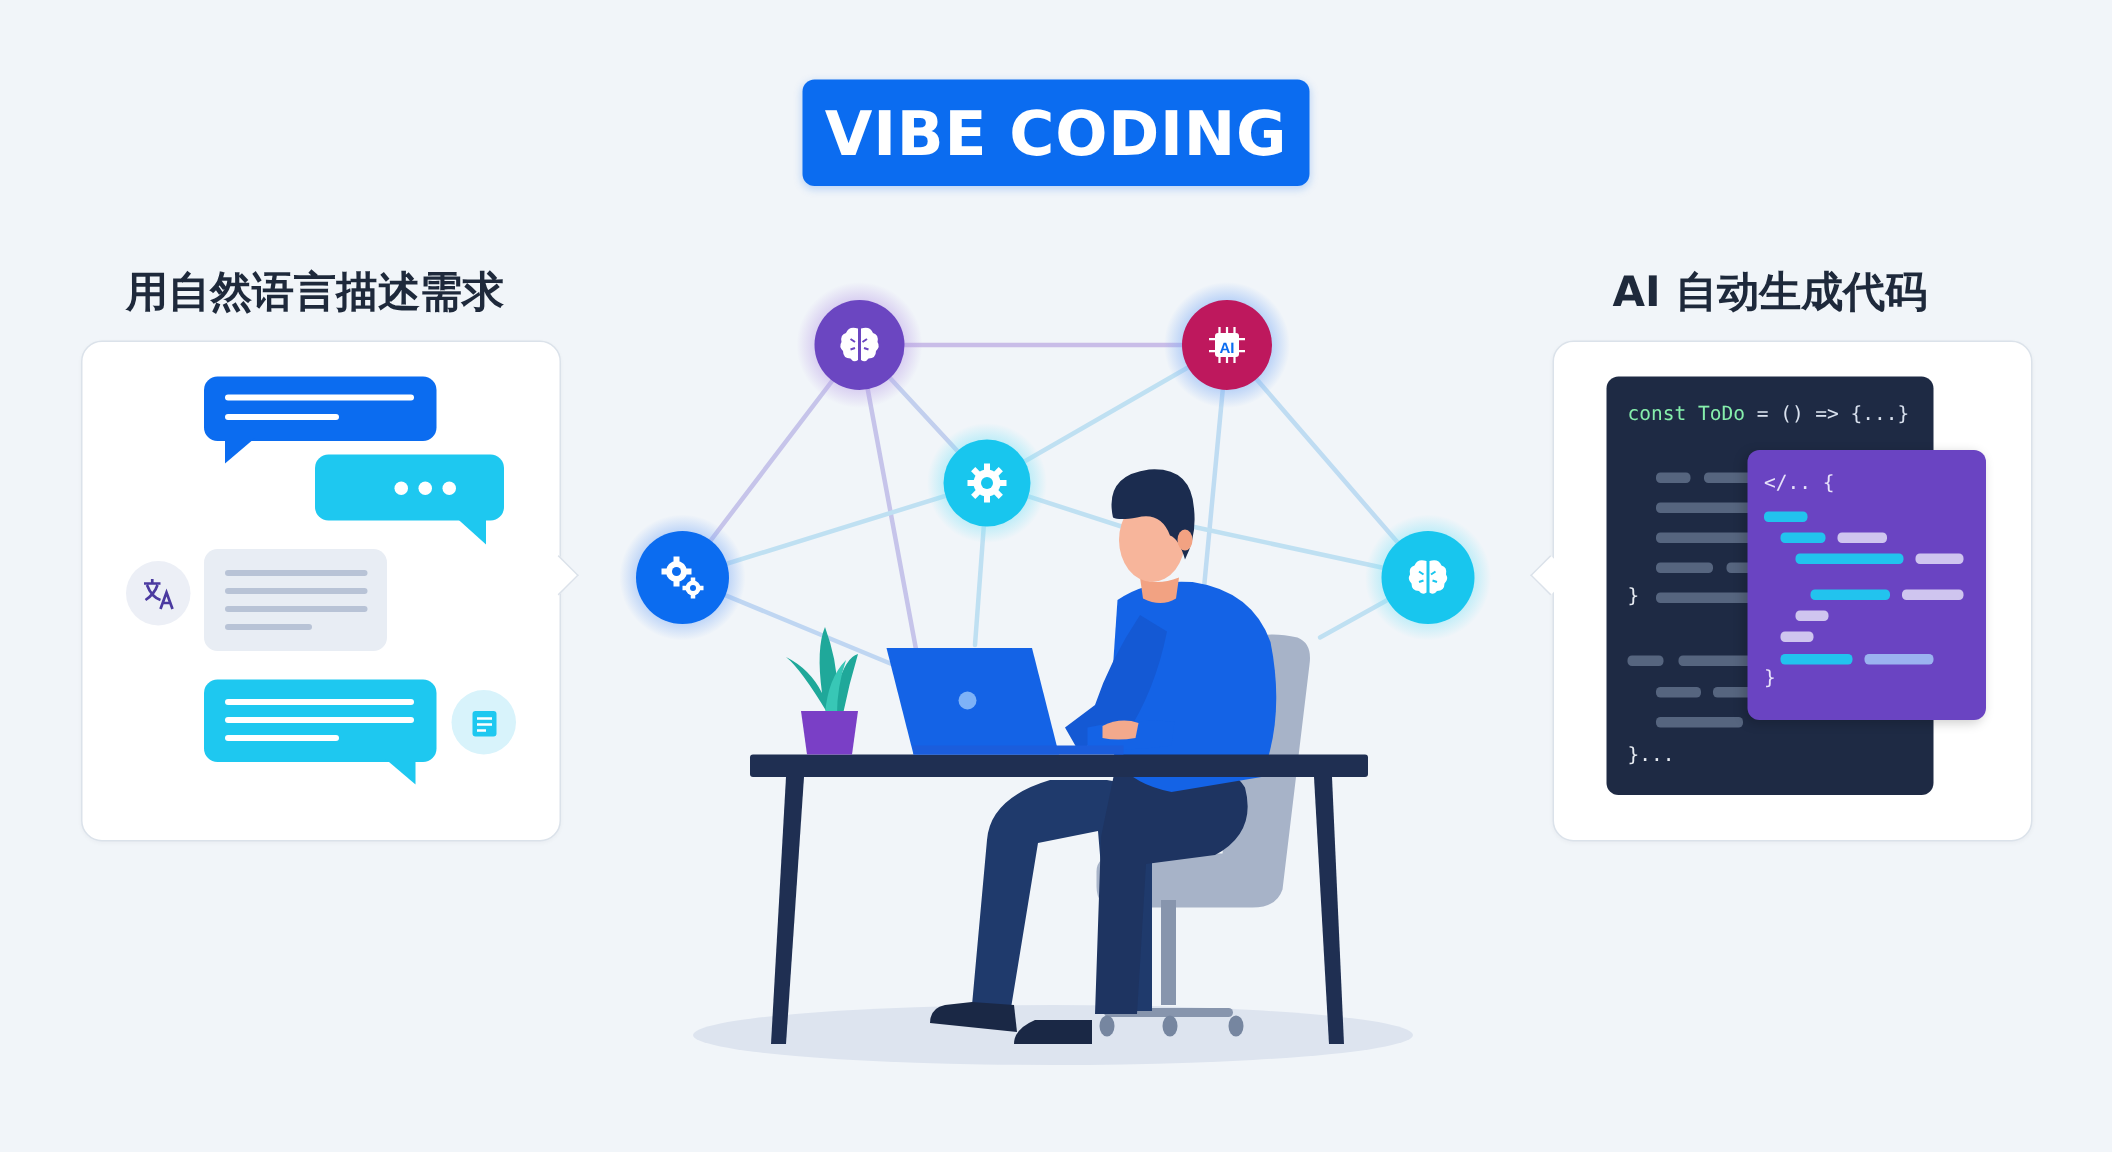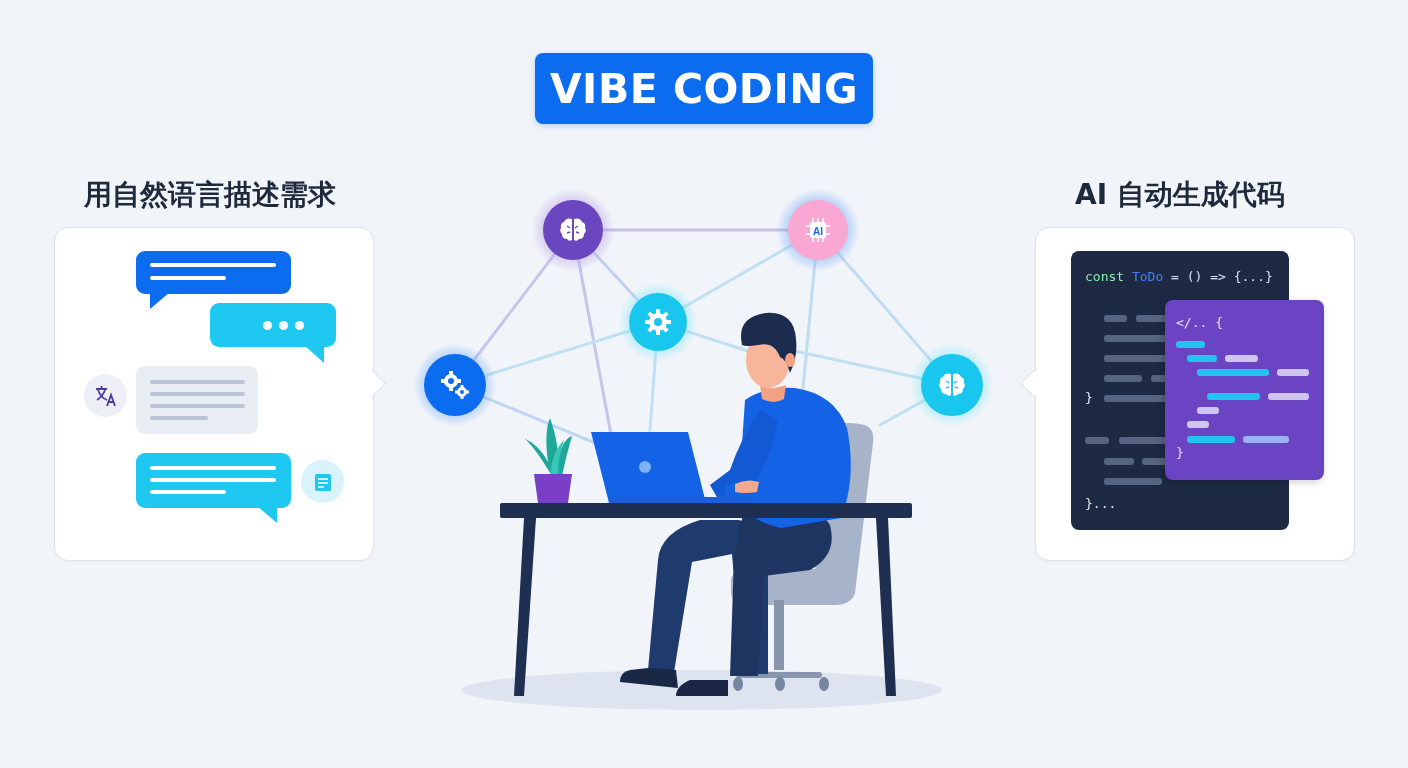--- a/index.html
+++ b/index.html
@@ -132,21 +132,21 @@
 <div class="node abs" style="left:541px;top:198px;width:64px;height:64px;">
   <div class="core" style="width:60px;height:60px;background:#6b46c1;">
     <svg width="32" height="32" viewBox="0 0 32 32">
         <path d="M15 5 q-6 -2 -8 3 q-4 1 -3 6 q-2 3 1 6 q0 5 5 5 q2 3 5 1 z M17 5 q6 -2 8 3 q4 1 3 6 q2 3 -1 6 q0 5 -5 5 q-2 3 -5 1 z" fill="#fff"></path>
         <path d="M10 12 l3 2 M21 12 l-3 2 M10 19 l3 -1 M22 19 l-3 -1" stroke="#6b46c1" stroke-width="1.4"></path>
       </svg>
   </div>
 </div>
 
 <div class="node abs" style="left:786px;top:198px;width:64px;height:64px;">
-  <div class="core" style="width:60px;height:60px;background:#f9a8d4;">
+  <div class="core" style="width:60px;height:60px;background:#be185d;">
     <svg width="34" height="34" viewBox="0 0 34 34">
       <rect x="9" y="9" width="16" height="16" rx="2" fill="#fff"></rect>
       <text x="17" y="22" text-anchor="middle" font-size="10" font-weight="bold" fill="#0b6cf0" font-family="Liberation Sans, sans-serif">AI</text>
       <path d="M12 9 v-4 M17 9 v-4 M22 9 v-4 M12 25 v4 M17 25 v4 M22 25 v4 M9 13 h-4 M9 21 h-4 M25 13 h4 M25 21 h4" stroke="#fff" stroke-width="1.5"></path>
     </svg>
   </div>
 </div>
 
 <div class="node abs" style="left:627px;top:291px;width:62px;height:62px;">
   <div class="core" style="width:58px;height:58px;background:#18c6ee;">
@@ -238,21 +238,21 @@
   <svg width="22" height="22" viewBox="0 0 22 22">
       <rect x="3" y="3" width="16" height="17" rx="2" fill="#1ec8f0"></rect>
       <path d="M6 8 h10 M6 12 h10 M6 16 h6" stroke="#fff" stroke-width="1.6"></path>
     </svg>
 </div>
 
 <div id="right-card" class="abs card"></div>
 <div id="right-notch" class="abs notch" style="background:#fff;"></div>
 
 <div id="code-dark" class="abs">
-  <div class="abs mono" style="left:14px;top:18px;font-size:13px;white-space:pre;"><span style="color:#86efac;">const</span> <span style="color:#3b82f6;margin-top:12px;">ToDo</span><span style="color:#d9e1ee;"> = () =&gt; {...}</span></div>
+  <div class="abs mono" style="left:14px;top:18px;font-size:13px;white-space:pre;"><span style="color:#86efac;">const</span> <span style="color:#86efac;margin-top:12px;">ToDo</span><span style="color:#d9e1ee;"> = () =&gt; {...}</span></div>
   <div class="skel" style="left:33px;top:64px;width:23px;background:#56657f;"></div>
   <div class="skel" style="left:65px;top:64px;width:120px;background:#56657f;"></div>
   <div class="skel" style="left:33px;top:84px;width:150px;background:#56657f;"></div>
   <div class="skel" style="left:33px;top:104px;width:150px;background:#56657f;"></div>
   <div class="skel" style="left:33px;top:124px;width:38px;background:#56657f;"></div>
   <div class="skel" style="left:80px;top:124px;width:80px;background:#56657f;"></div>
   <div class="skel" style="left:33px;top:144px;width:150px;background:#56657f;"></div>
   <div class="abs mono" style="left:14px;top:139px;font-size:13px;color:#e8ecf3;">}</div>
   <div class="skel" style="left:14px;top:186px;width:24px;background:#56657f;"></div>
   <div class="skel" style="left:48px;top:186px;width:120px;background:#56657f;"></div>

